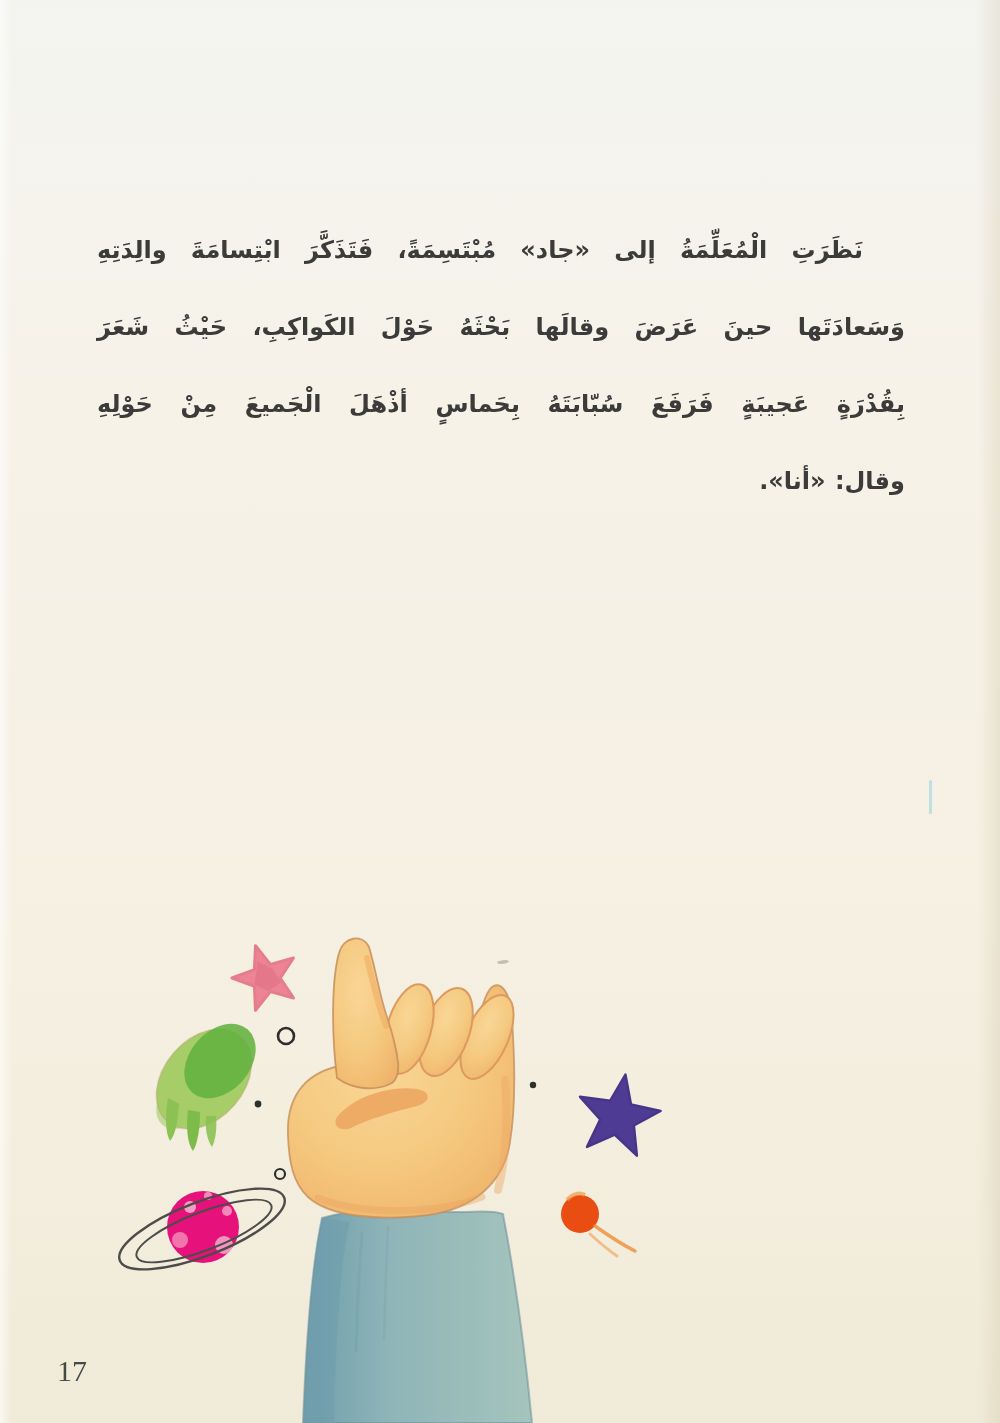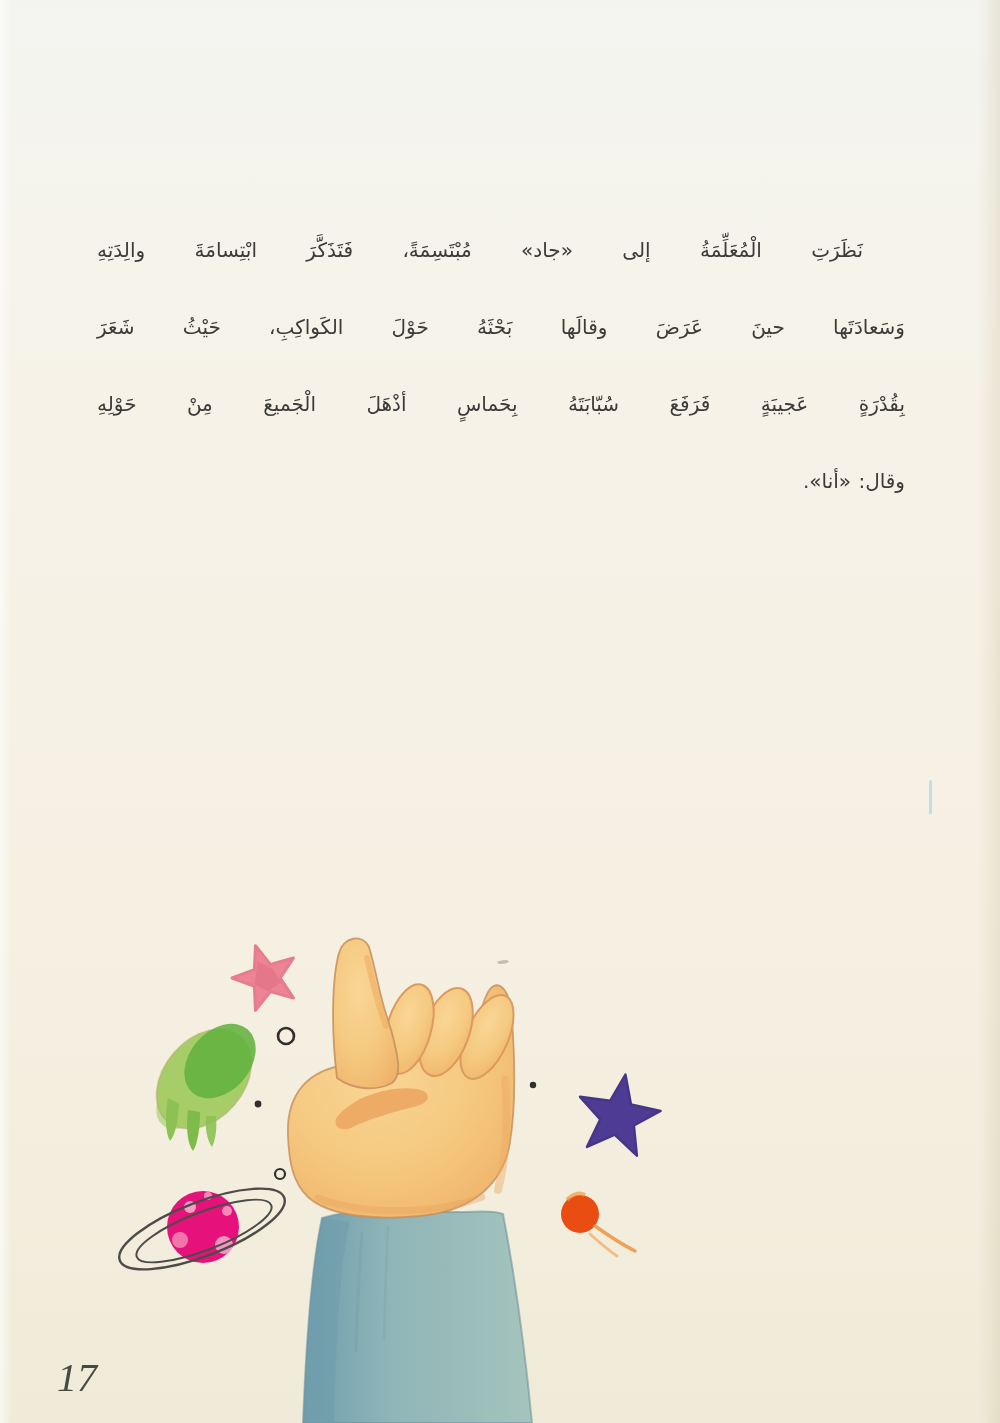--- a/index.html
+++ b/index.html
@@ -7,32 +7,32 @@
     width:1000px;height:1423px;position:relative;overflow:hidden;
     background:linear-gradient(180deg,#f3f4f0 0%,#f6f2e8 28%,#f5f0e2 65%,#f0ebd8 100%);
     font-family:"DejaVu Sans",sans-serif;
   }
   .edge-left{position:absolute;left:0;top:0;width:12px;height:100%;
     background:linear-gradient(to right,rgba(255,255,255,.6),rgba(255,255,255,0));}
   .edge-right{position:absolute;right:0;top:0;width:22px;height:100%;
     background:linear-gradient(to left,rgba(200,188,155,.28),rgba(200,188,155,0));}
   .text-block{
     position:absolute;top:212px;right:95px;left:97px;
-    direction:rtl;font-size:20px;color:#3b3b39;
+    direction:rtl;font-size:24px;color:#3b3b39;font-weight:bold;
   }
   .line{
     height:77px;line-height:77px;white-space:normal;
     text-align:justify;text-align-last:justify;word-spacing:1px;overflow:visible;
   }
   .line.indent{padding-right:42px;}
   .line.end{text-align:right;text-align-last:right;}
   .para2{margin-top:15px;margin-right:-58px;margin-left:-19px;}
   .page-number{
     position:absolute;left:57px;top:1354px;
-    font-family:"Liberation Serif",serif;font-size:40px;color:#474944;font-style:italic;
+    font-family:"Liberation Serif",serif;font-size:30px;color:#474944;
   }
   svg.illo{position:absolute;left:0;top:0;}
   .artifact{position:absolute;left:929px;top:780px;width:3px;height:34px;
     background:rgba(140,205,225,.5);border-radius:2px;}
 </style>
 </head>
 <body>
 
 <div class="edge-left"></div>
 <div class="edge-right"></div>

